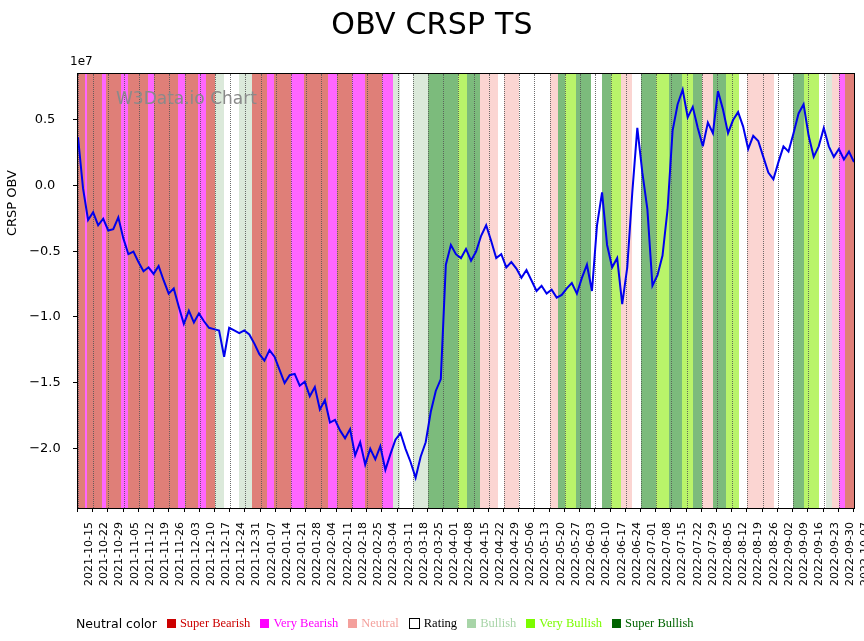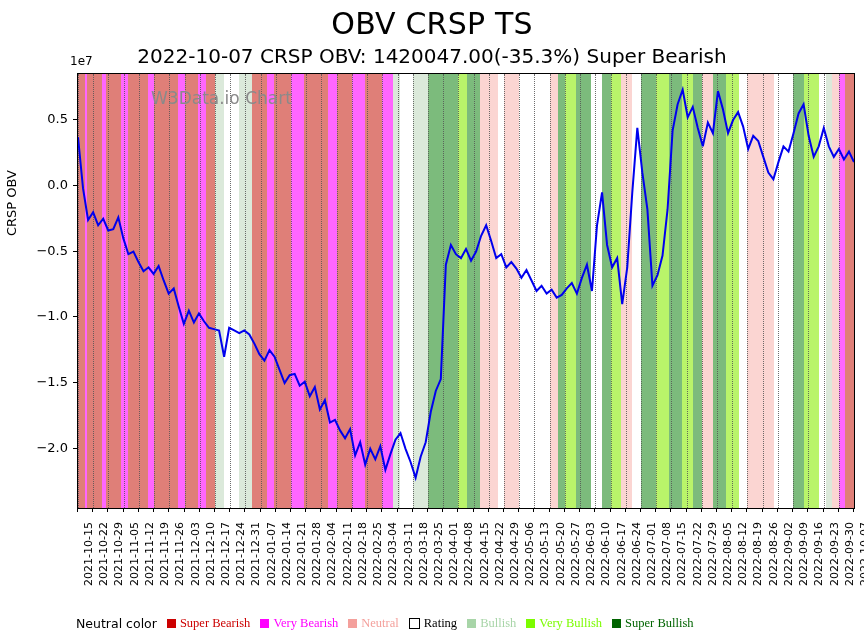--- a/index.html
+++ b/index.html
@@ -23,26 +23,26 @@
     background:#ffffff;overflow:hidden;
     border:1px solid #000;box-sizing:content-box;
   }
   .bands{position:absolute;inset:0;}
   .band{position:absolute;top:0;bottom:0;}
   .grid-v{position:absolute;top:0;bottom:0;width:0;border-left:1px dotted #555;opacity:.85;}
   .svg-line{position:absolute;left:0;top:0;}
 
   .watermark{
     position:absolute;left:38px;top:12px;color:#8a8a8a;font-size:17px;
-    line-height:1.45;pointer-events:none;white-space:pre;margin-left:35px;
+    line-height:1.45;pointer-events:none;white-space:pre;
   }
 
   
   .ytick{
-    position:absolute;right:0;width:42px;text-align:right;
+    position:absolute;right:0;width:42px;text-align:center;
     font-size:13px;color:#000;transform:translateY(-8px);
   }
   .ytickmark{position:absolute;width:4px;height:1px;background:#000;}
   .ylabel{
     position:absolute;left:4px;top:236px;font-size:13px;color:#000;
     transform:rotate(-90deg);transform-origin:left top;white-space:nowrap;
   }
 
   
   .xticks{position:absolute;left:77px;top:508px;width:778px;height:100px;}
@@ -61,21 +61,20 @@
   .legend-item{display:flex;align-items:center;margin-right:10px;}
   .swatch{width:9px;height:9px;display:inline-block;margin-right:4px;}
   .swatch.neutral{border:1px solid #000;background:#fff;}
 </style>
 </head>
 <body>
 
 <div id="root">
 
   <div class="title">OBV CRSP TS</div>
-  <div class="subtitle">2022-10-07 CRSP OBV: 1420047.00(-35.3%) Super Bearish</div>
   <div class="exp-label">1e7</div>
 
   <div class="ylabel">CRSP OBV</div>
   <div id="yticks" style="position: absolute; left: 0px; top: 0px; width: 77px; height: 641px;">
       <div class="ytick" style="left: 22px; top: 119.03px; width: 46px; position: absolute;">0.5</div>
       <div class="ytickmark" style="left: 73px; top: 119.03px;"></div>
       <div class="ytick" style="left: 22px; top: 184.788px; width: 46px; position: absolute;">0.0</div>
       <div class="ytickmark" style="left: 73px; top: 184.788px;"></div>
       <div class="ytick" style="left: 22px; top: 250.545px; width: 46px; position: absolute;">−0.5</div>
       <div class="ytickmark" style="left: 73px; top: 250.545px;"></div>

